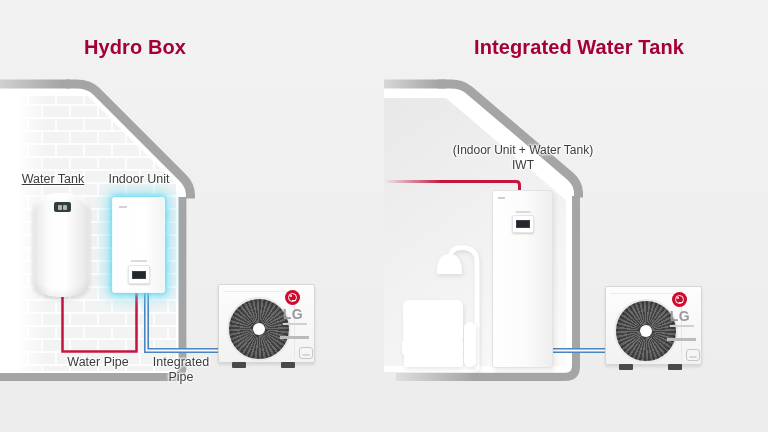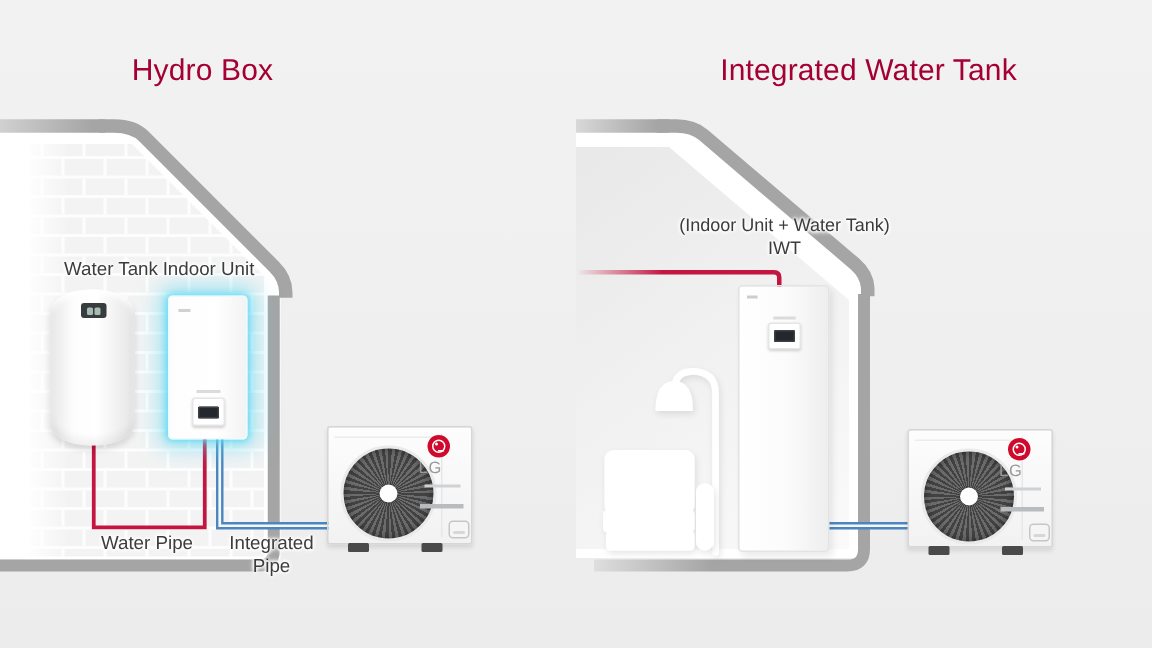--- a/index.html
+++ b/index.html
@@ -7,21 +7,21 @@
     position:relative;width:768px;height:432px;overflow:hidden;
     background:linear-gradient(180deg,#f2f2f2 0%,#efefef 60%,#ececec 100%);
     font-family:"Liberation Sans", sans-serif;
   }
   #stage *{box-sizing:border-box;}
   svg.scene{position:absolute;left:0;top:0;z-index:1;}
 
   
   .title{
     position:absolute;top:36px;z-index:5;text-align:center;
-    font-size:20px;font-weight:400;color:#a50034;letter-spacing:.1px;
+    font-size:20px;font-weight:700;color:#a50034;letter-spacing:.1px;
   }
   .title.left{left:0;width:270px;}
   .title.right{left:384px;width:390px;}
 
   
   .lbl{
     position:absolute;z-index:6;text-align:center;color:#3c3c3c;
     font-size:12.5px;line-height:15px;font-weight:400;
     text-shadow:0 1px 2px #fff,0 -1px 2px #fff,1px 0 2px #fff,-1px 0 2px #fff,0 0 4px #fff;
   }
@@ -91,22 +91,22 @@
   .lg-logo{
     position:absolute;left:66px;top:5px;width:15px;height:15px;border-radius:50%;
     background:#cf0a2c;
   }
   .lg-logo .ring{
     position:absolute;left:3px;top:3px;width:9px;height:9px;border:1.3px solid #fff;border-radius:50%;
   }
   .lg-logo .dot{position:absolute;left:5px;top:5px;width:2.2px;height:2.2px;background:#fff;border-radius:50%;}
   .lg-logo .bar{position:absolute;left:7px;top:9.5px;width:4px;height:1.3px;background:#fff;}
   .odu-brand{
-    position:absolute;left:60px;top:21px;width:28px;
-    font-size:11px;font-weight:400;color:#97999c;letter-spacing:.5px;
+    position:absolute;left:60px;top:21px;width:28px;text-align:center;
+    font-size:14px;font-weight:700;color:#97999c;letter-spacing:.5px;
   }
   .odu-line{position:absolute;background:#cfd2d4;}
   .odu-line.a{left:64px;top:38px;width:24px;height:2px;}
   .odu-line.b{left:61px;top:51px;width:29px;height:3px;background:#b9bcbf;}
   .odu-handle{position:absolute;left:80px;top:62px;width:14px;height:12px;border:1px solid #c6c6c6;border-radius:3px;background:#f5f5f5;}
   .odu-handle i{display:block;margin:6px 2px 0 2px;height:2px;background:#d7d7d7;border-radius:1px;}
   .odu-foot{position:absolute;bottom:-6px;width:14px;height:6px;background:#4a4a4a;border-radius:1px;}
   .odu-foot.f1{left:13px;} .odu-foot.f2{left:62px;}
 </style>
 </head>
@@ -256,21 +256,21 @@
     <div class="odu-brand">LG</div>
     <div class="odu-line a"></div>
     <div class="odu-line b"></div>
     <div class="odu-handle">
         <i></i>
       </div>
     <div class="odu-foot f1"></div>
     <div class="odu-foot f2"></div>
   </div>
 
-  <div class="lbl" style="left:24px;top:172px;width:100px;">Water Tank</div>
+  <div class="lbl" style="left:3px;top:172px;width:100px;text-decoration:underline;">Water Tank</div>
   <div class="lbl" style="left:48px;top:355px;width:100px;">Water Pipe</div>
   <div class="lbl" style="left:89px;top:172px;width:100px;">Indoor Unit</div>
   <div class="lbl" style="left:141px;top:355px;width:80px;">Integrated Pipe</div>
   <div class="lbl" style="left:408px;top:143px;width:230px;font-size:12px;">
     <div>(Indoor Unit + Water Tank)</div>
     <div>IWT</div>
   </div>
 
 </div>
 

